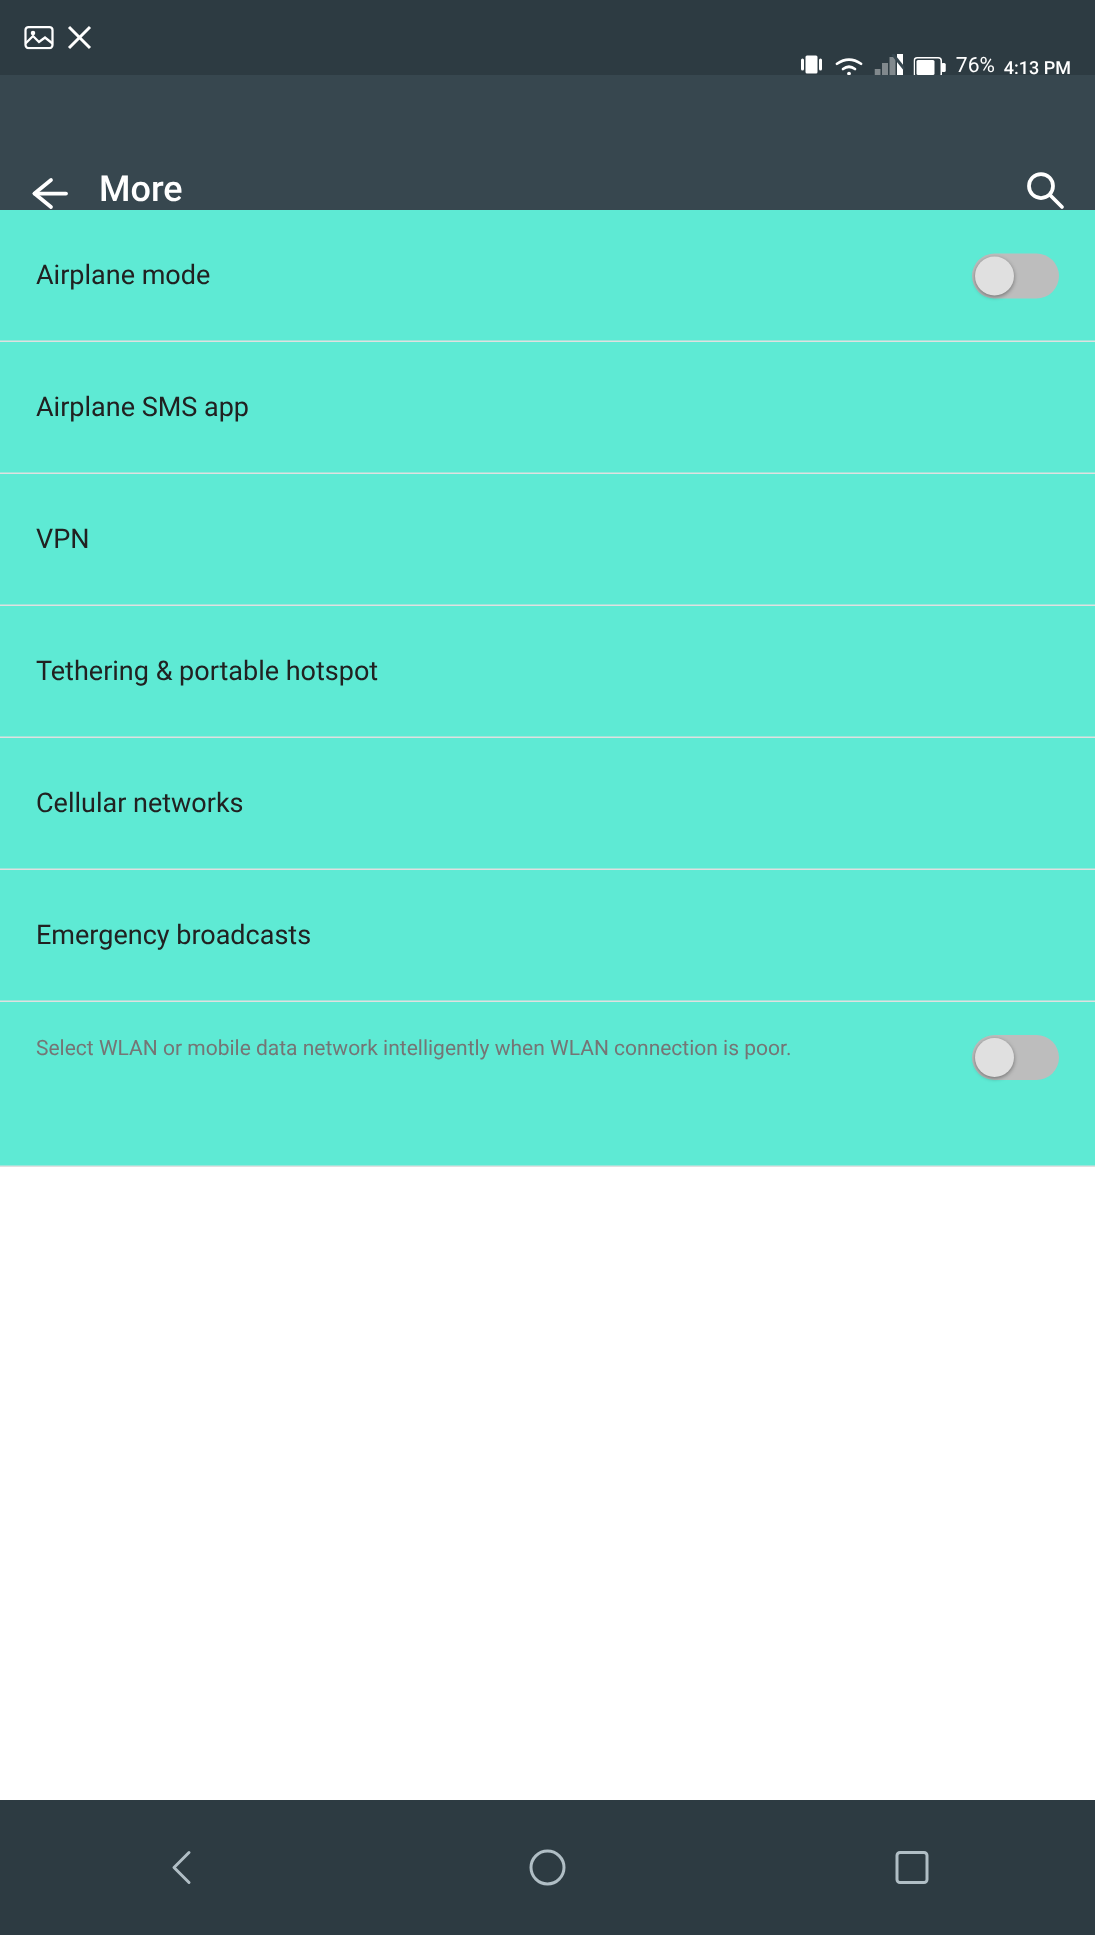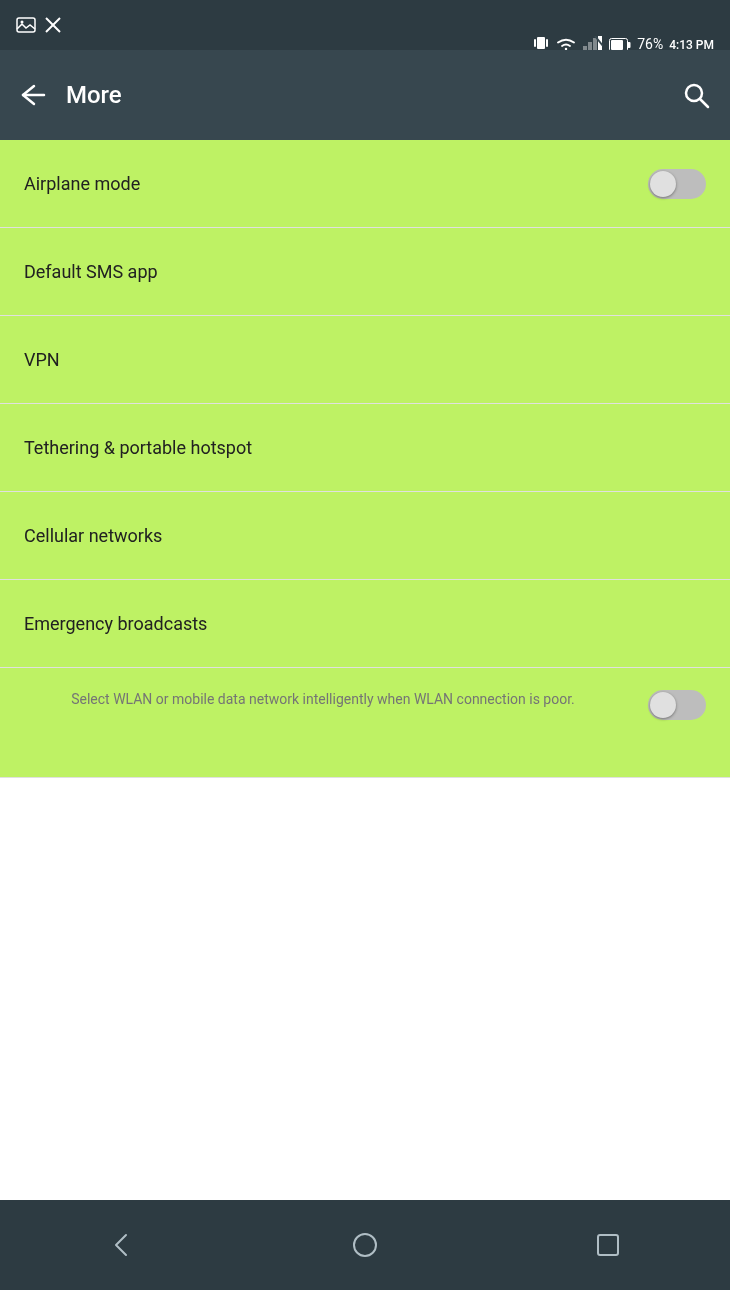--- a/index.html
+++ b/index.html
@@ -43,21 +43,21 @@
       gap: 6px;
       font-size: 14px;
       margin-top: 36px;
     }
 
     
     .app-bar {
       background: #37474f;
       height: 90px;
       display: flex;
-      align-items: center;
+      align-items: flex-end;
       padding: 0 20px;
       color: white;
       flex-shrink: 0;
     }
 
     .app-bar-back {
       font-size: 28px;
       color: white;
       cursor: pointer;
       margin-right: 20px;
@@ -87,41 +87,40 @@
 
     
     .setting-item {
       display: flex;
       align-items: center;
       justify-content: space-between;
       padding: 0 24px;
       min-height: 88px;
       border-bottom: 1px solid #e0e0e0;
       cursor: pointer;
-      background: #bef264;
+      background: #5eead4;
       gap: 10px;
     }
 
     .setting-item-content {
       flex: 1;
       padding-right: 16px;
     }
 
     .setting-item-title {
       font-size: 18px;
       color: #212121;
       line-height: 1.4;
     }
 
     .setting-item-subtitle {
       font-size: 14px;
       color: #757575;
       margin-top: 4px;
       line-height: 1.4;
-      text-align: center;
     }
 
     
     .toggle {
       position: relative;
       width: 58px;
       height: 30px;
       flex-shrink: 0;
     }
 
@@ -245,21 +244,21 @@
     </div>
     <div class="toggle">
       <div class="toggle-track">
         <div class="toggle-thumb off"></div>
       </div>
     </div>
   </div>
 
   <div class="setting-item">
     <div class="setting-item-content">
-      <div class="setting-item-title">Default SMS app</div>
+      <div class="setting-item-title">Airplane SMS app</div>
     </div>
   </div>
 
   <div class="setting-item">
     <div class="setting-item-content">
       <div class="setting-item-title">VPN</div>
     </div>
   </div>
 
   <div class="setting-item">

